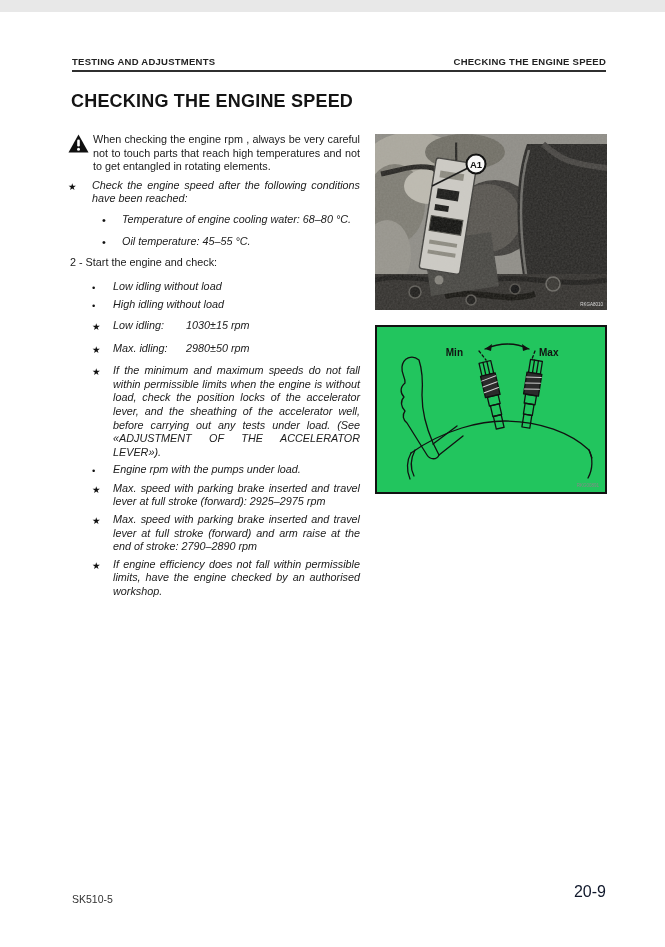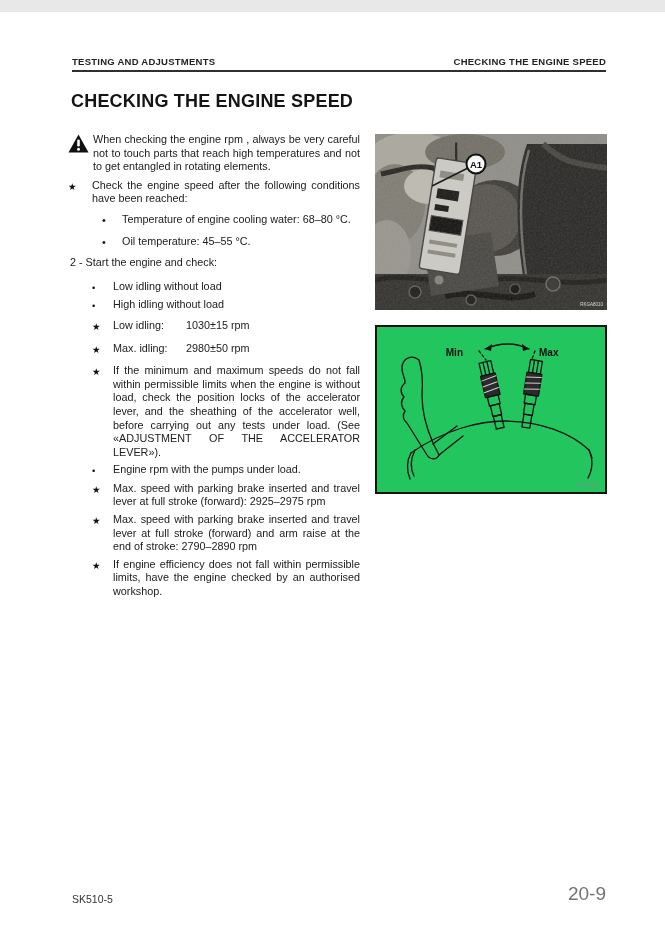--- a/index.html
+++ b/index.html
@@ -15,40 +15,40 @@
   .hdr-rule { position:absolute; left:72px; right:59px; top:58px; height:2px; background:#2f2f2f; }
   .title { position:absolute; left:71px; top:79px; font-size:18px; font-weight:bold; letter-spacing:.2px; color:#141414; }
 
   
   .textcol { position:absolute; left:68px; top:121px; width:292px; font-size:10.8px; line-height:13.6px; color:#202020; }
   .warn-row { display:flex; margin-bottom:5px; }
   .warn-icon { flex:0 0 25px; padding-top:1px; }
   .warn-text { flex:1; text-align:justify; }
   .star-row { display:flex; margin-bottom:7px; }
   .marker { flex:0 0 24px; font-size:9.5px; padding-top:1px; color:#111; }
-  .rowtext { flex:1; text-align:justify; }
+  .rowtext { flex:1; text-align:justify;font-style:italic; }
   .cond-row { display:flex; margin-left:34px; margin-bottom:7px; }
   .cond-row .marker { flex:0 0 20px; font-size:11px; }
   .step { margin:4px 0 10px 2px; }
   .step b { font-weight:bold; }
   .checks { margin-left:24px; }
   .check-row { display:flex; margin-bottom:4px; }
   .check-row .marker { flex:0 0 21px; }
   .check-row.sp { margin-top:6px; margin-bottom:8px; }
   .lbl { display:inline-block; width:73px; }
   .line2 { display:block; }
 
   
   .fig-photo { position:absolute; left:375px; top:122px; width:232px; height:176px; background:#8e8c86; }
   .fig-diagram { position:absolute; left:375px; top:313px; width:232px; height:169px; background:#22c55e; border:2px solid #111; }
   .fig-photo svg, .fig-diagram svg { display:block; width:100%; height:100%; }
 
   
   .ftr-left { position:absolute; left:72px; top:881px; font-size:10.5px; color:#333; }
-  .ftr-right { position:absolute; right:59px; top:871px; font-size:19px; color:#737373; }
+  .ftr-right { position:absolute; right:59px; top:871px; font-size:16px; color:#0f172a; }
 </style>
 </head>
 <body>
 
 <div class="page">
 
   <div class="hdr-left">TESTING AND ADJUSTMENTS</div>
   <div class="hdr-right">CHECKING THE ENGINE SPEED</div>
   <div class="hdr-rule"></div>
 

